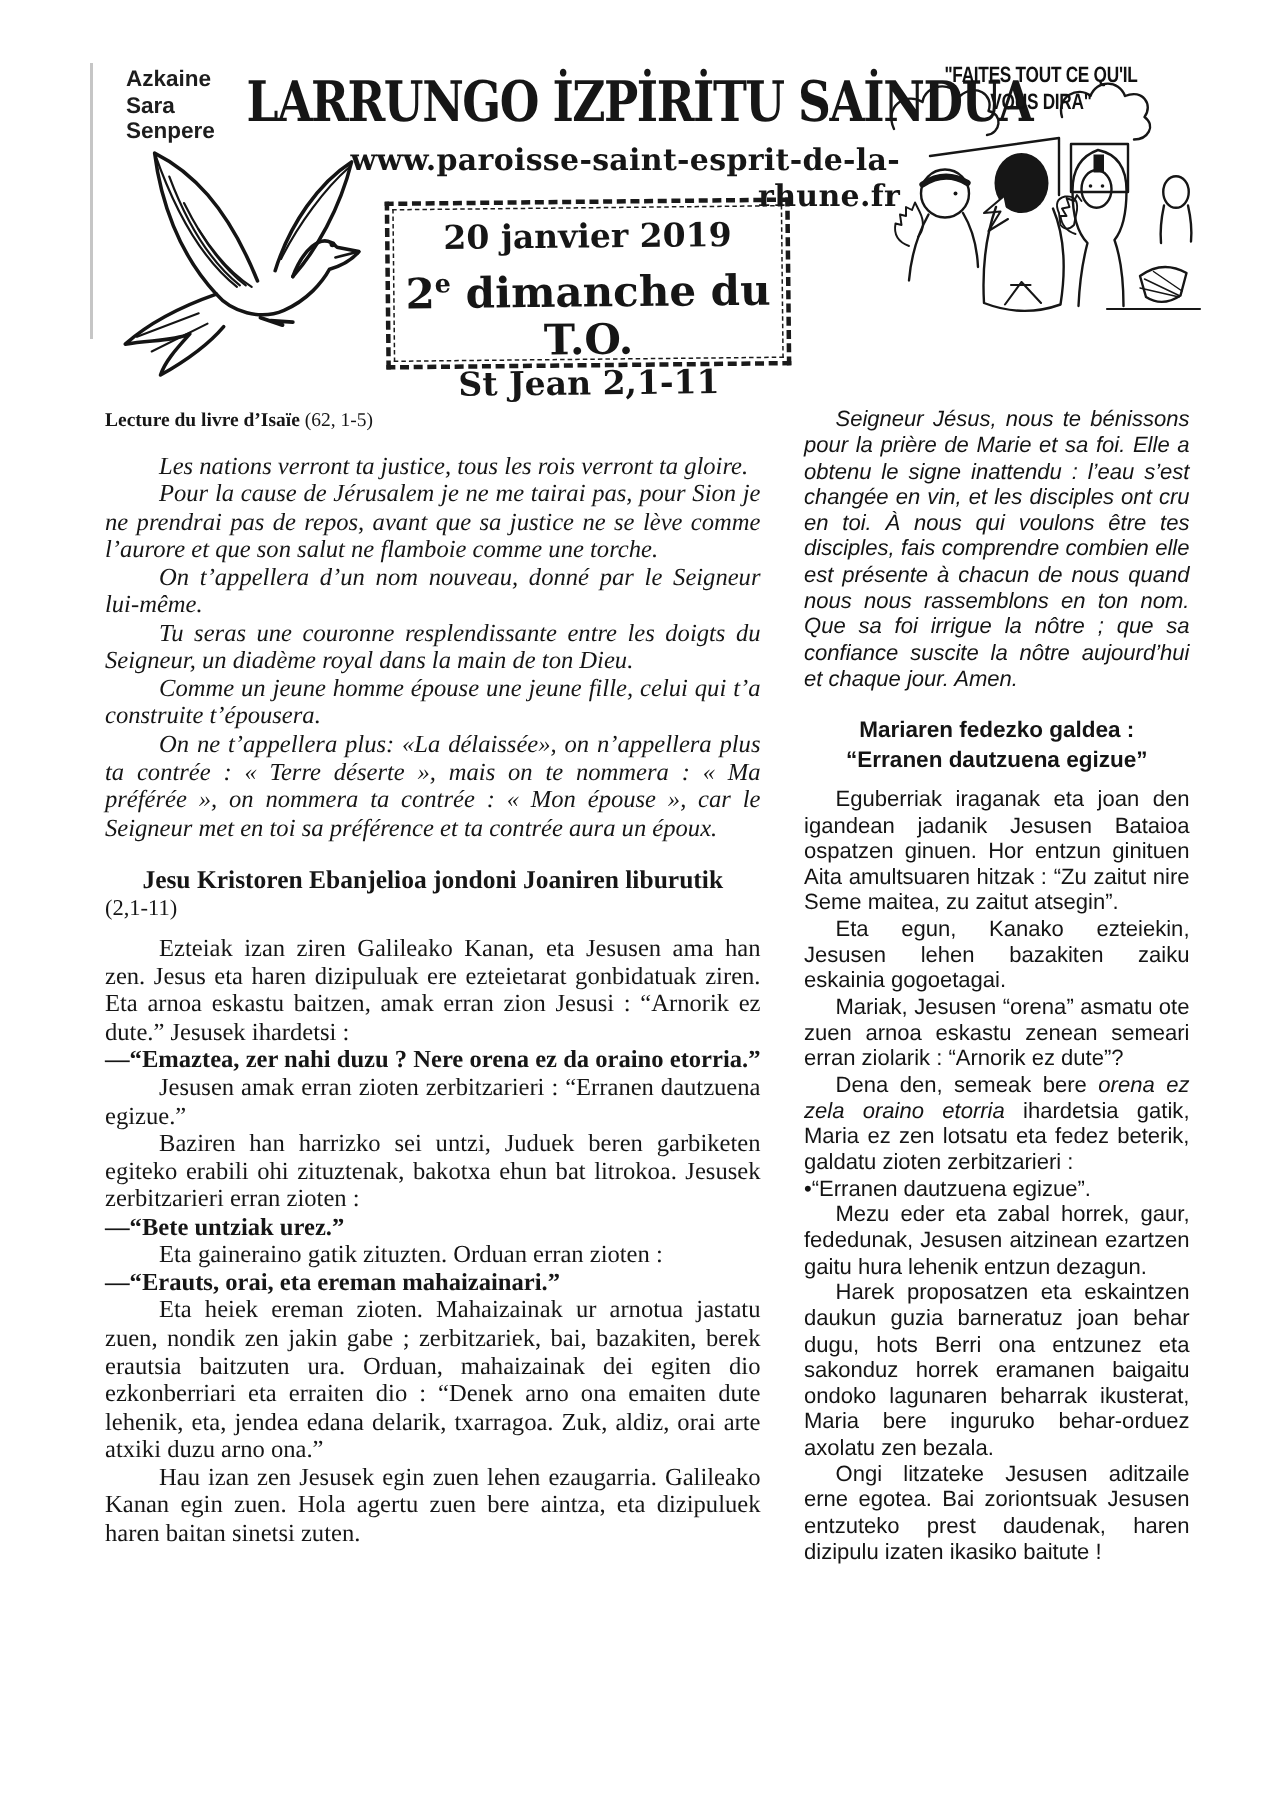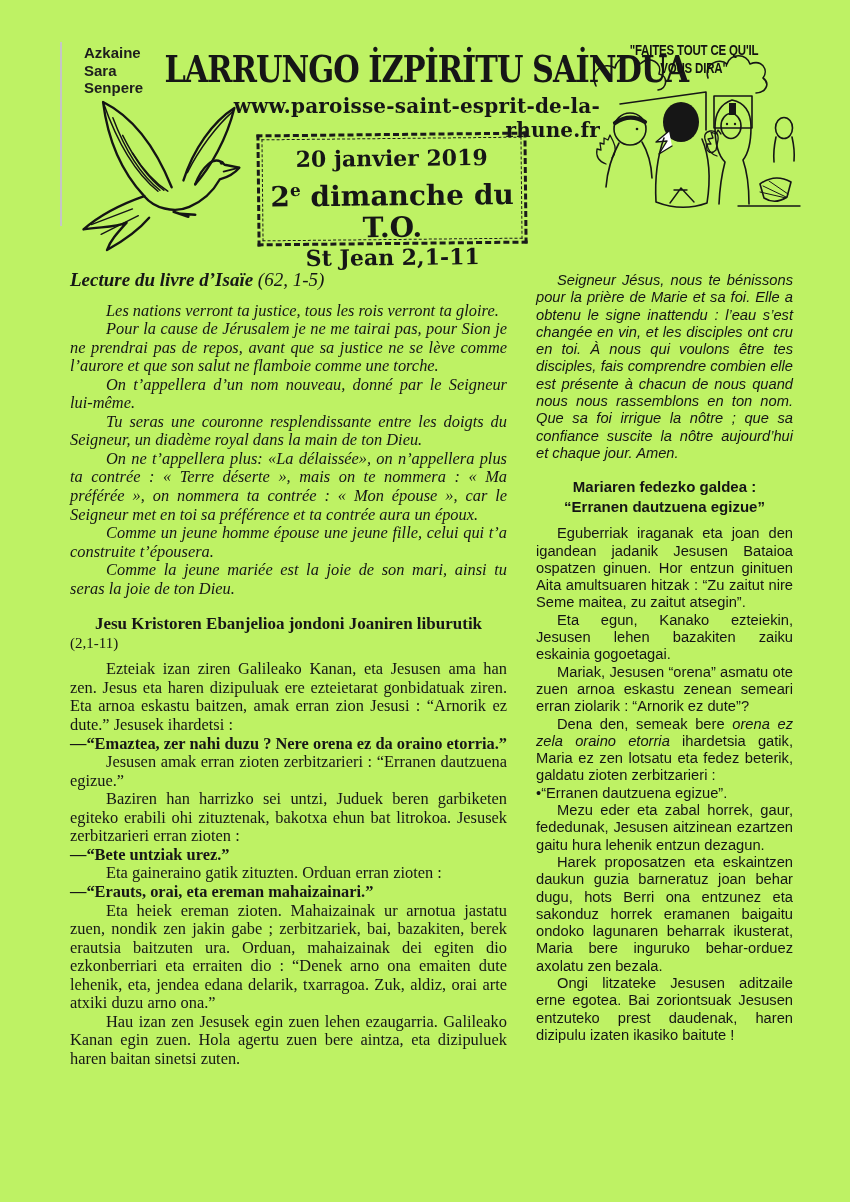--- a/index.html
+++ b/index.html
@@ -1,16 +1,16 @@
 <!DOCTYPE html>
 <html><head>
 <meta charset="utf-8">
 <style>
   html,body{margin:0;padding:0;background:#e8e8e8;}
-  .page{position:relative;width:850px;height:1202px;background:#bef264;overflow:hidden;
+  .page{position:relative;width:850px;height:1202px;background:#ffffff;overflow:hidden;
         font-family:"Liberation Serif",serif;color:#161616;}
 
   
   .scan-line{position:absolute;left:60px;top:42px;width:2px;height:184px;background:#c6c6c6;}
   .towns{position:absolute;left:84px;top:44px;font-family:"Liberation Sans",sans-serif;
          font-weight:bold;font-size:15px;line-height:17.5px;white-space:pre-line;color:#1d1d1d;}
   .title{position:absolute;left:160px;top:47px;width:440px;text-align:center;
          font-family:"DejaVu Serif",serif;font-weight:bold;font-size:31px;letter-spacing:-1px;
          transform:scale(0.98,1.2);transform-origin:center top;white-space:nowrap;}
   .website{position:absolute;left:160px;top:94px;width:440px;text-align:right;
@@ -28,21 +28,21 @@
   .illustration{position:absolute;left:586px;top:30px;width:216px;height:240px;}
   .illustration .quote{position:absolute;top:12px;left:4px;right:4px;text-align:center;
         font-family:"Liberation Sans",sans-serif;font-weight:bold;font-size:12.5px;line-height:14.5px;
         letter-spacing:-0.2px;transform:scale(0.92,1.18);transform-origin:center top;color:#111;}
   .illustration svg{position:absolute;left:0;top:0;}
 
   
   .col-left{position:absolute;left:70px;top:271px;width:437px;
             font-size:16.4px;line-height:18.55px;text-align:justify;}
   .col-left p{margin:0;text-indent:36px;}
-  .isaiah-heading{margin:0 0 12px 0;font-size:19px;font-style:italic;}
+  .isaiah-heading{margin:0 0 12px 0;font-size:13px;}
   .isaiah-heading .hb{font-weight:bold;}
   .isaiah-heading .hr{font-weight:normal;}
   .isaiah-p{font-style:italic;}
   .gospel-heading{margin:17px 0 0 0;font-size:17px;font-weight:bold;text-align:center;}
   .gospel-ref{margin:0 0 8px 0;font-size:15px;}
   .dialogue{font-weight:bold;text-indent:0 !important;}
 
   .col-right{position:absolute;left:536px;top:272px;width:257px;
              font-family:"Liberation Sans",sans-serif;font-size:14.7px;line-height:17.3px;
              text-align:justify;color:#141414;}
@@ -143,23 +143,22 @@
     </div>
   </div>
 
   <section class="col-left">
     <h2 class="isaiah-heading"><span class="hb">Lecture du livre d’Isaïe</span><span class="hr"> (62, 1-5)</span></h2>
 
     <p class="isaiah-p">Les nations verront ta justice, tous les rois verront ta gloire.</p>
     <p class="isaiah-p">Pour la cause de Jérusalem je ne me tairai pas, pour Sion je ne prendrai pas de repos, avant que sa justice ne se lève comme l’aurore et que son salut ne flamboie comme une torche.</p>
     <p class="isaiah-p">On t’appellera d’un nom nouveau, donné par le Seigneur lui-même.</p>
     <p class="isaiah-p">Tu seras une couronne resplendissante entre les doigts du Seigneur, un diadème royal dans la main de ton Dieu.</p>
+    <p class="isaiah-p">Comme un jeune homme épouse une jeune fille, celui qui t’a construite t’épousera.</p>
     <p class="isaiah-p">On ne t’appellera plus: «La délaissée», on n’appellera plus ta contrée : « Terre déserte », mais on te nommera : « Ma préférée », on nommera ta contrée : « Mon épouse », car le Seigneur met en toi sa préférence et ta contrée aura un époux.</p>
-    <p class="isaiah-p">Comme un jeune homme épouse une jeune fille, celui qui t’a construite t’épousera.</p>
-    <p class="isaiah-p">Comme la jeune mariée est la joie de son mari, ainsi tu seras la joie de ton Dieu.</p>
 
     <h3 class="gospel-heading">Jesu Kristoren Ebanjelioa jondoni Joaniren liburutik</h3>
     <div class="gospel-ref">(2,1-11)</div>
 
     <p>Ezteiak izan ziren Galileako Kanan, eta Jesusen ama han zen. Jesus eta haren dizipuluak ere ezteietarat gonbidatuak ziren. Eta arnoa eskastu baitzen, amak erran zion Jesusi : “Arnorik ez dute.” Jesusek ihardetsi :</p>
     <p class="dialogue">—“Emaztea, zer nahi duzu ? Nere orena ez da oraino etorria.”</p>
     <p>Jesusen amak erran zioten zerbitzarieri : “Erranen dautzuena egizue.”</p>
     <p>Baziren han harrizko sei untzi, Juduek beren garbiketen egiteko erabili ohi zituztenak, bakotxa ehun bat litrokoa. Jesusek zerbitzarieri erran zioten :</p>
     <p class="dialogue">—“Bete untziak urez.”</p>
     <p>Eta gaineraino gatik zituzten. Orduan erran zioten :</p>

